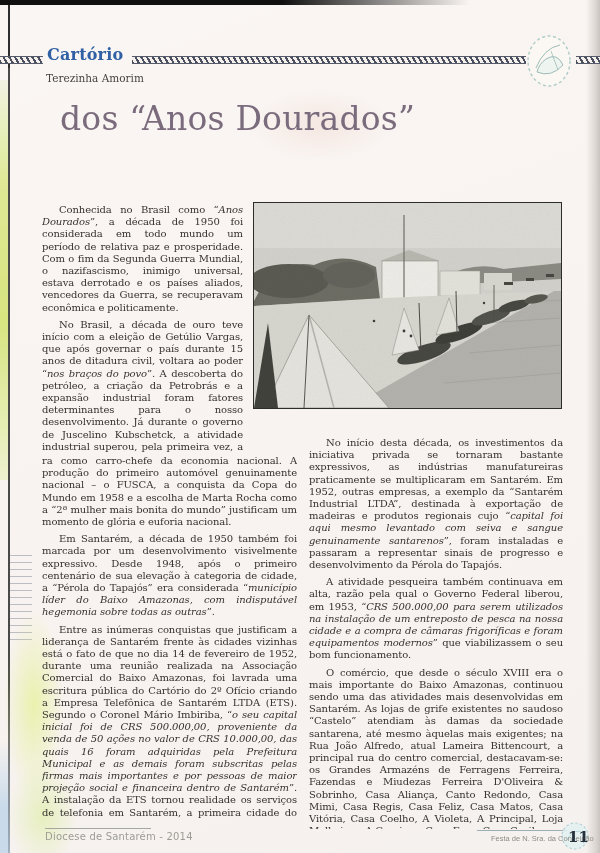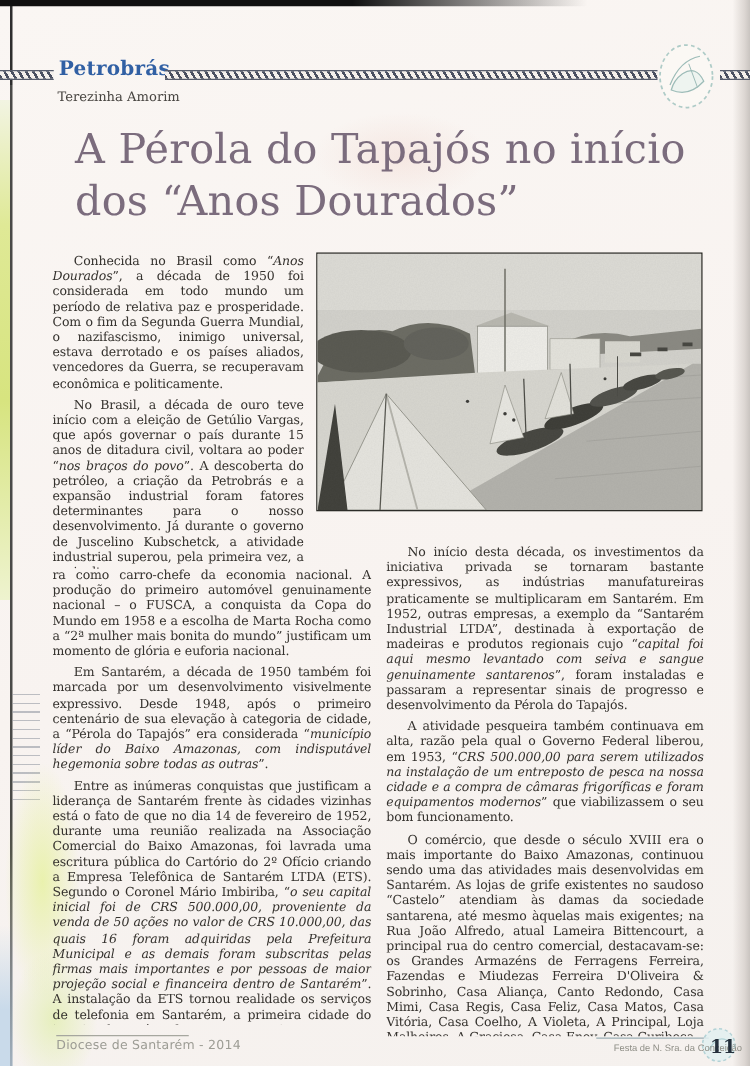--- a/index.html
+++ b/index.html
@@ -71,33 +71,32 @@
   <div class="edge-left-blue"></div>
   <div class="edge-left-line"></div>
   <div class="edge-top"></div>
   <div class="edge-right"></div>
   <div class="stain-streaks"></div>
   <div class="stain-green-1"></div>
   <div class="stain-green-2"></div>
   <div class="stain-pink"></div>
 
   <div class="rope rope-a"></div>
-  <div class="section-label">Petrobrás</div>
+  <div class="section-label">Cartório</div>
   <div class="rope rope-b"></div>
   <svg class="wreath" width="54" height="60" viewBox="0 0 54 60">
     <ellipse cx="27" cy="31" rx="21" ry="25" fill="#fbf8f4" stroke="#aecbc7" stroke-width="1.4" stroke-dasharray="3 2.6"></ellipse>
     <path d="M14,38 Q22,18 38,15" fill="none" stroke="#9dbcb8" stroke-width="1"></path>
     <path d="M15,42 Q29,48 41,35 Q35,22 24,29 Q17,34 15,42 Z" fill="#eef4f0" stroke="#9dbcb8" stroke-width="1"></path>
     <path d="M29,21 L36,40" stroke="#9dbcb8" stroke-width="0.8"></path>
   </svg>
   <div class="rope rope-c"></div>
   <div class="byline">Terezinha Amorim</div>
 
   <h1 class="title">
-    <span class="tl">A Pérola do Tapajós no início</span>
     <span class="tl">dos “Anos Dourados”</span>
   </h1>
 
   <figure class="photo">
     <svg width="307" height="205" viewBox="0 0 307 205">
       <defs>
         <filter id="grain">
             <feTurbulence type="fractalNoise" baseFrequency="0.9" numOctaves="2" result="n"></feTurbulence>
           <feColorMatrix in="n" type="matrix" values="0 0 0 0 0.2  0 0 0 0 0.2  0 0 0 0 0.2  0 0 0 0.6 0"></feColorMatrix>
           </filter>

